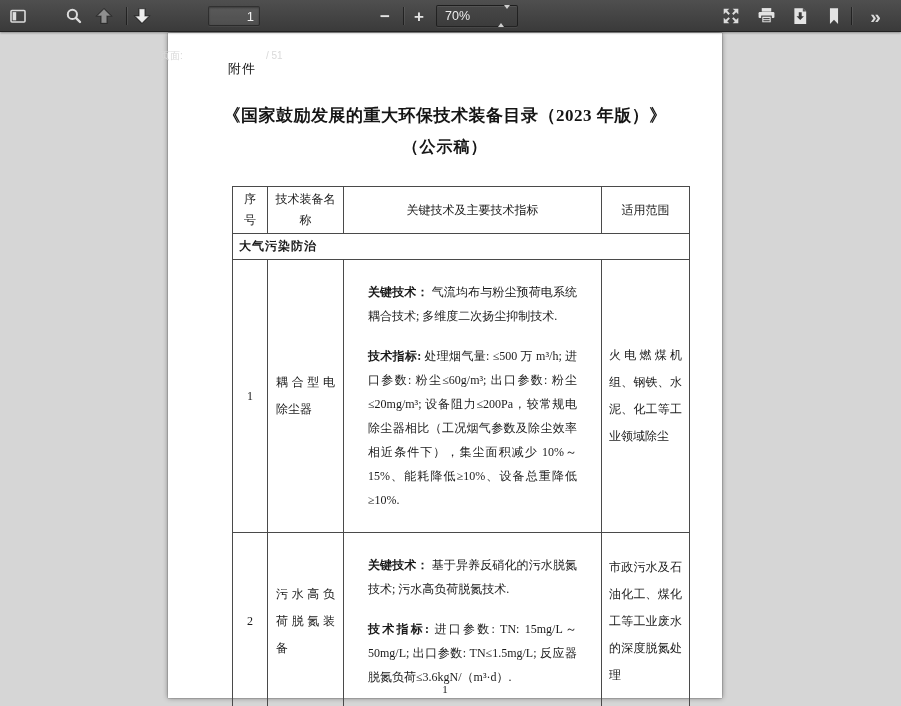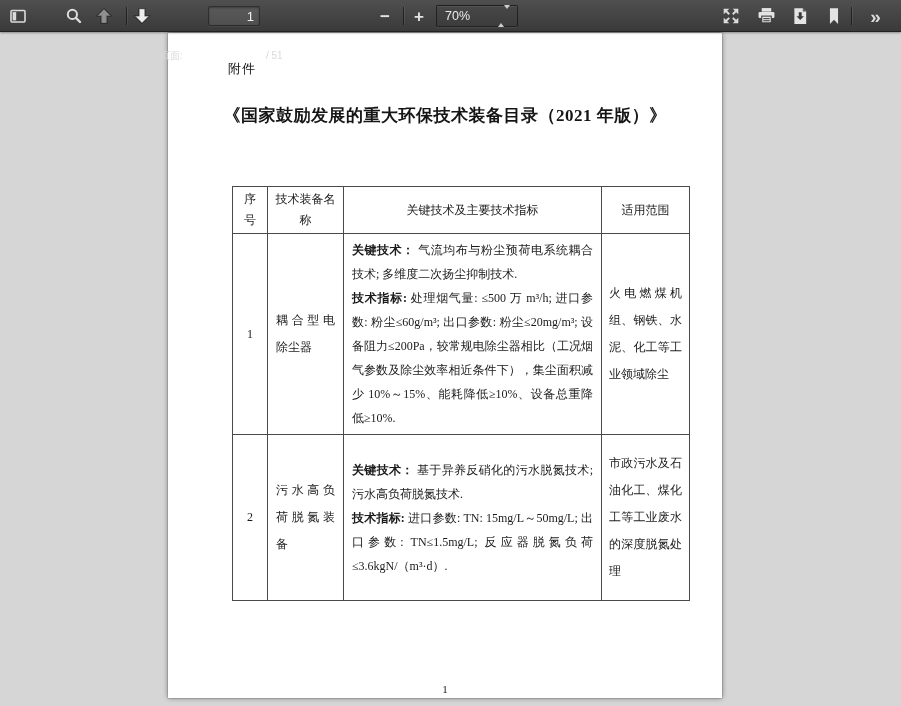--- a/index.html
+++ b/index.html
@@ -56,21 +56,21 @@
   table.catalog {
     position:absolute; left:64px; top:153px; width:457px;
     border-collapse:collapse; table-layout:fixed; font-size:12px; color:#1a1a1a;
   }
   table.catalog td, table.catalog th { border:1px solid #4a4a4a; font-weight:normal; vertical-align:middle; overflow:hidden; }
   tr.thead th { text-align:center; line-height:21px; padding:2px 7px; height:46px; }
   tr.sec td { font-weight:bold; text-align:left; padding:0 0 0 6px; height:25px; line-height:25px; letter-spacing:1px; }
   td.cell-no { text-align:center; }
   td.cell-name { text-align:justify; text-align-last:left; padding:4px 8px; line-height:27px;margin-top:20px; }
   td.cell-tech { padding:4px 8px; vertical-align:middle; }
-  td.cell-tech p { text-align:justify; line-height:24px; margin:0; }
+  td.cell-tech p { text-align:justify; line-height:24px; margin:16px; }
   td.cell-tech b { font-weight:bold; }
   td.cell-scope { text-align:justify; text-align-last:left; padding:15px 7px; line-height:27px; }
   tr.item1 { height:193px; }
   tr.item2 { height:158px; }
 
   svg { display:block; }
 </style>
 </head>
 <body>
 
@@ -178,36 +178,40 @@
 
   <button class="tbtn" style="left:858px; width:34px;">
     <span class="more-glyph">»</span>
   </button>
 </div>
 
 <div class="viewer">
   <div class="pdf-page">
 
     <div class="attachment">附件</div>
-    <div class="doc-title">《国家鼓励发展的重大环保技术装备目录（2021 年版）》</div>
+    <div class="doc-title">《国家鼓励发展的重大环保技术装备目录（2023 年版）》</div>
+    <div class="doc-subtitle">（公示稿）</div>
 
     <table class="catalog">
       <colgroup>
         <col style="width:35px">
           <col style="width:76px">
           <col style="width:258px">
           <col style="width:88px">
       </colgroup>
       <tbody>
           <tr class="thead">
         <th>序号</th>
         <th>技术装备名称</th>
         <th>关键技术及主要技术指标</th>
         <th>适用范围</th>
       </tr>
+      <tr class="sec">
+        <td colspan="4">大气污染防治</td>
+      </tr>
       <tr class="item1">
         <td class="cell-no">1</td>
         <td class="cell-name">耦合型电除尘器</td>
         <td class="cell-tech">
           <p><b>关键技术：</b> <span>气流均布与粉尘预荷电系统耦合技术; 多维度二次扬尘抑制技术.</span></p>
           <p><b>技术指标:</b> <span>处理烟气量: ≤500 万 m³/h; 进口参数: 粉尘≤60g/m³; 出口参数: 粉尘≤20mg/m³; 设备阻力≤200Pa，较常规电除尘器相比（工况烟气参数及除尘效率相近条件下），集尘面积减少 10%～15%、能耗降低≥10%、设备总重降低≥10%.</span></p>
         </td>
         <td class="cell-scope">火电燃煤机组、钢铁、水泥、化工等工业领域除尘</td>
       </tr>
       <tr class="item2">

